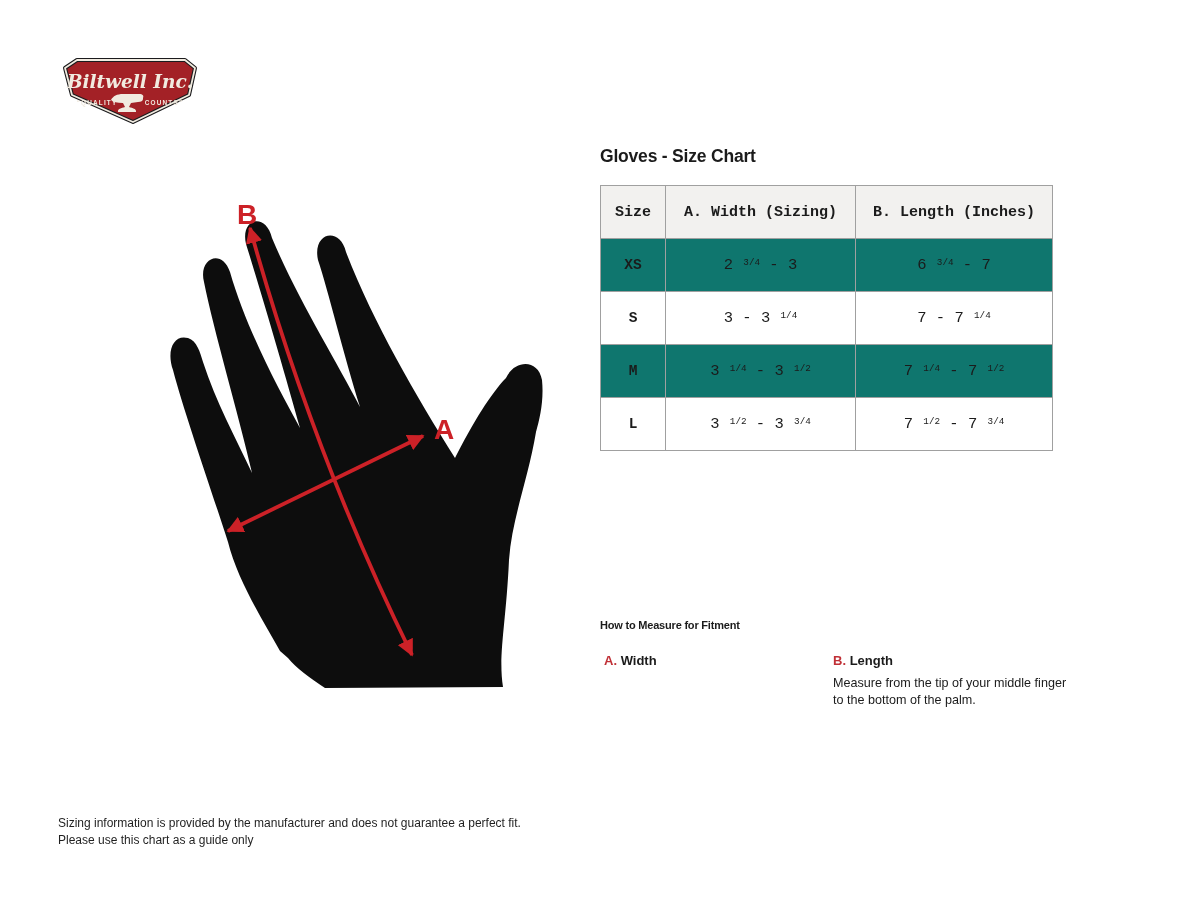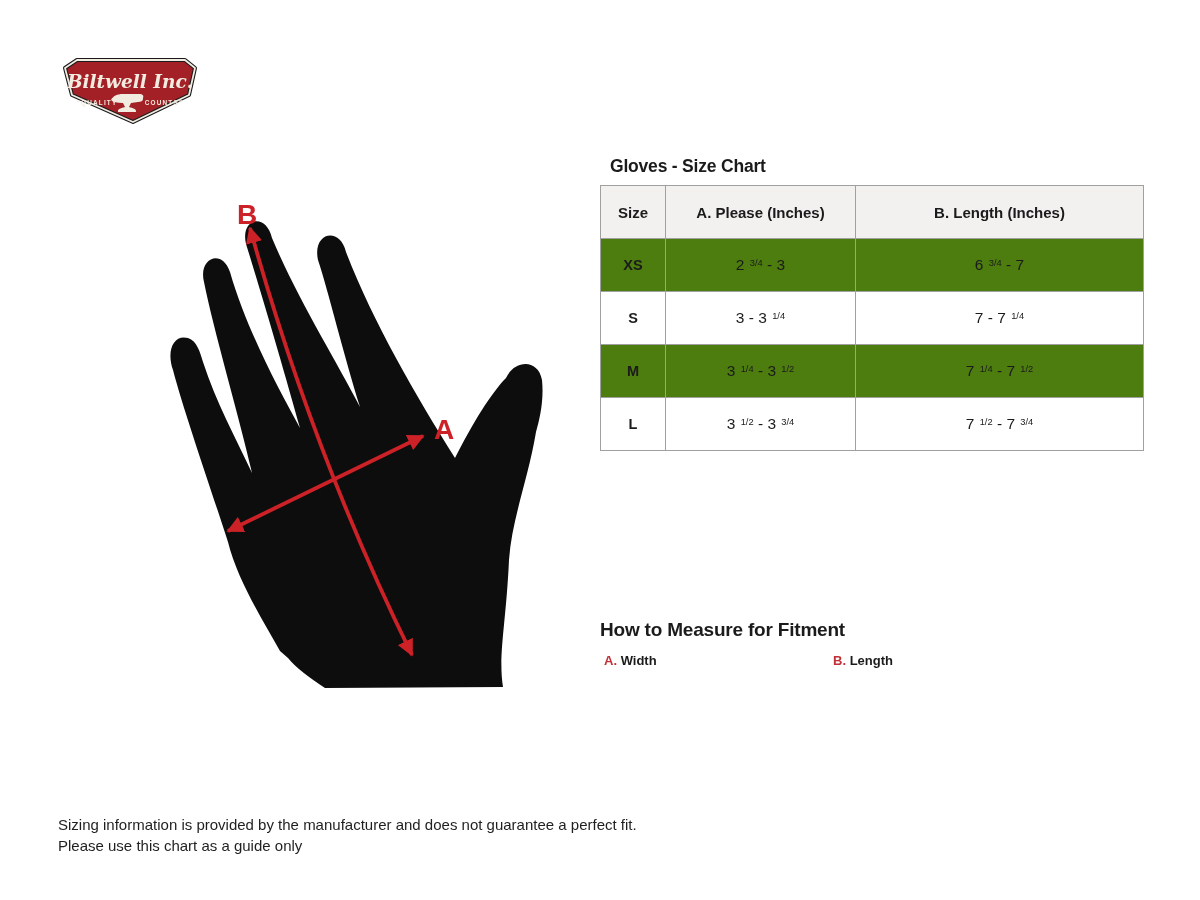--- a/index.html
+++ b/index.html
@@ -17,42 +17,42 @@
     font-size:18.5px;fill:#f1ebe0;}
   .logo .tagline{font-family:"Liberation Sans",sans-serif;font-weight:bold;font-size:6.4px;
     letter-spacing:1.2px;fill:#f1ebe0;}
 
   
   .hand-wrap{left:140px;top:180px;width:430px;height:530px;}
   .hand-wrap svg{display:block;width:430px;height:530px;}
   .dim-label{font-family:"Liberation Sans",sans-serif;font-weight:bold;font-size:28px;fill:#cc2127;}
 
   
-  .chart-title{left:600px;top:146px;margin:10px;font-size:17.5px;font-weight:bold;letter-spacing:-0.2px;}
-  .size-table{left:600px;top:185px;width:544px;border-collapse:collapse;table-layout:fixed;}
+  .chart-title{left:600px;top:146px;margin:0;font-size:17.5px;font-weight:bold;letter-spacing:-0.2px;}
+  .size-table{left:600px;top:185px;width:453px;border-collapse:collapse;table-layout:fixed;font-family:Liberation Mono, monospace;}
   .size-table th,.size-table td{
     border:1.5px solid #a0a0a0;text-align:center;vertical-align:middle;padding:0;
   }
   .size-table th{height:52px;font-size:15px;background:#f2f1ef;font-weight:bold;}
   .size-table td{height:52px;font-size:15.5px;background:#ffffff;}
-  .size-table tr.shaded td{background:#4d7c0f;}
+  .size-table tr.shaded td{background:#0f766e;}
   .size-table td.size-cell{font-weight:bold;font-size:14.5px;}
   .frac{font-size:0.6em;vertical-align:0.38em;margin-left:1px;letter-spacing:0;}
 
   
-  .measure-title{left:600px;top:619px;margin:0;font-size:19px;font-weight:bold;letter-spacing:-0.2px;}
+  .measure-title{left:600px;top:619px;margin:0;font-size:11px;font-weight:bold;letter-spacing:-0.2px;}
   .measure-item{top:653px;}
   .measure-a{left:604px;width:228px;}
   .measure-b{left:833px;width:242px;}
   .m-label{font-weight:bold;font-size:13px;}
   .m-letter{color:#c03036;}
   .m-text{margin:7px 0 0 0;font-size:12.6px;line-height:1.32;}
 
   
-  .footer{left:58px;top:815px;font-size:15px;line-height:1.38;color:#1f1f1f;}
+  .footer{left:58px;top:815px;font-size:12px;line-height:1.38;color:#1f1f1f;}
 </style>
 </head>
 <body>
 
 <div class="abs logo">
   <svg viewBox="0 0 150 72">
     <path d="M10,13 L22,5 L130,5 L140,13 L134,40 L78,67 L17,40 Z" fill="#a32126" stroke="#1b1b1d" stroke-width="4" stroke-linejoin="round"></path>
     <path d="M10,13 L22,5 L130,5 L140,13 L134,40 L78,67 L17,40 Z" fill="none" stroke="#f1ebe0" stroke-width="1.8" stroke-linejoin="round"></path>
     <text class="brand-text" x="75" y="33" text-anchor="middle">Biltwell Inc.</text>
     <text class="tagline" x="42" y="50" text-anchor="middle">“QUALITY</text>
@@ -103,21 +103,21 @@
 
 <table class="abs size-table">
   <colgroup>
       <col style="width:65px">
       <col style="width:190px">
       <col>
     </colgroup>
   <thead>
     <tr id="head-row">
         <th>Size</th>
-        <th>A. Please (Inches)</th>
+        <th>A. Width (Sizing)</th>
         <th>B. Length (Inches)</th>
       </tr>
   </thead>
   <tbody id="body-rows">
       <tr class="shaded">
         <td class="size-cell">XS</td>
         <td>2 <span class="frac">3/4</span> - 3</td>
         <td>6 <span class="frac">3/4</span> - 7</td>
       </tr>
       <tr class="">
@@ -145,18 +145,19 @@
     <span class="m-letter">A.</span>
     <span>Width</span>
   </div>
 </div>
 
 <div class="abs measure-item measure-b">
   <div class="m-label">
     <span class="m-letter">B.</span>
     <span>Length</span>
   </div>
+  <p class="m-text">Measure from the tip of your middle finger to the bottom of the palm.</p>
 </div>
 
 <div class="abs footer">
   <div>Sizing information is provided by the manufacturer and does not guarantee a perfect fit.</div>
   <div>Please use this chart as a guide only</div>
 </div>
 
 </body></html>

